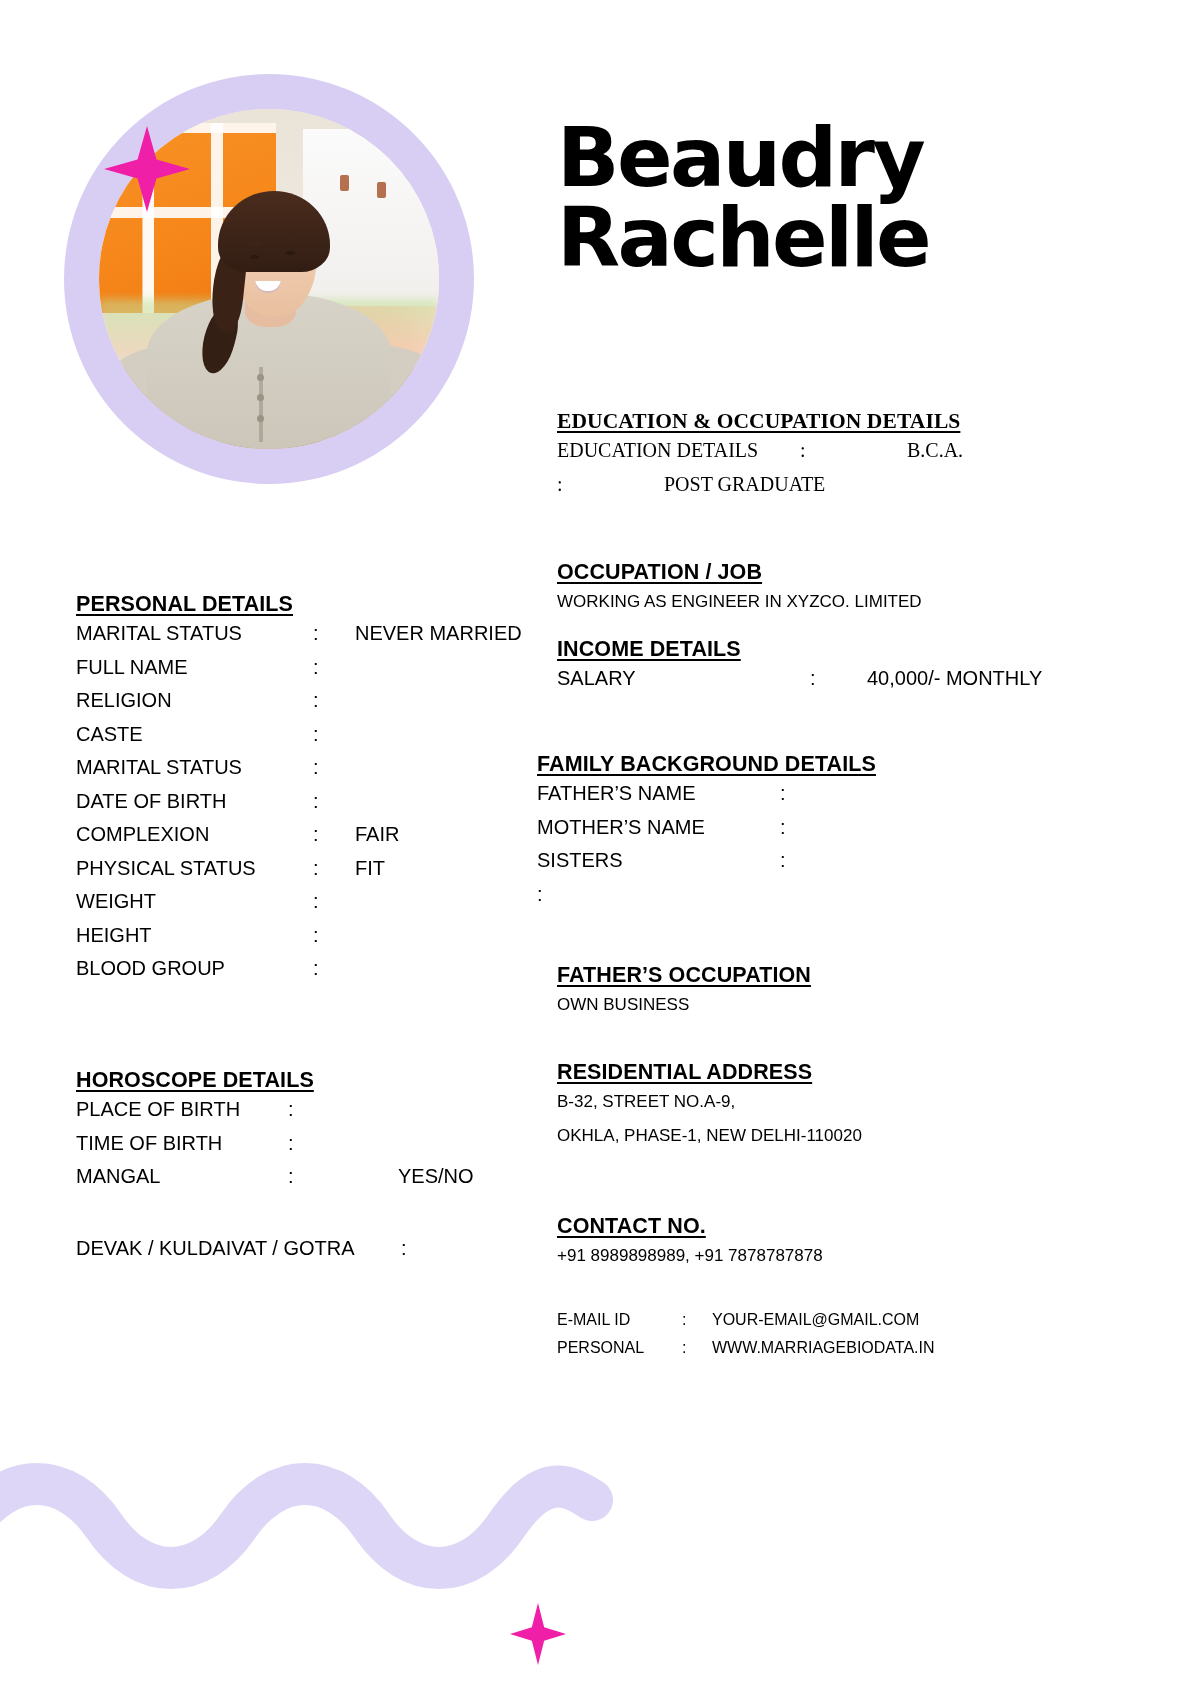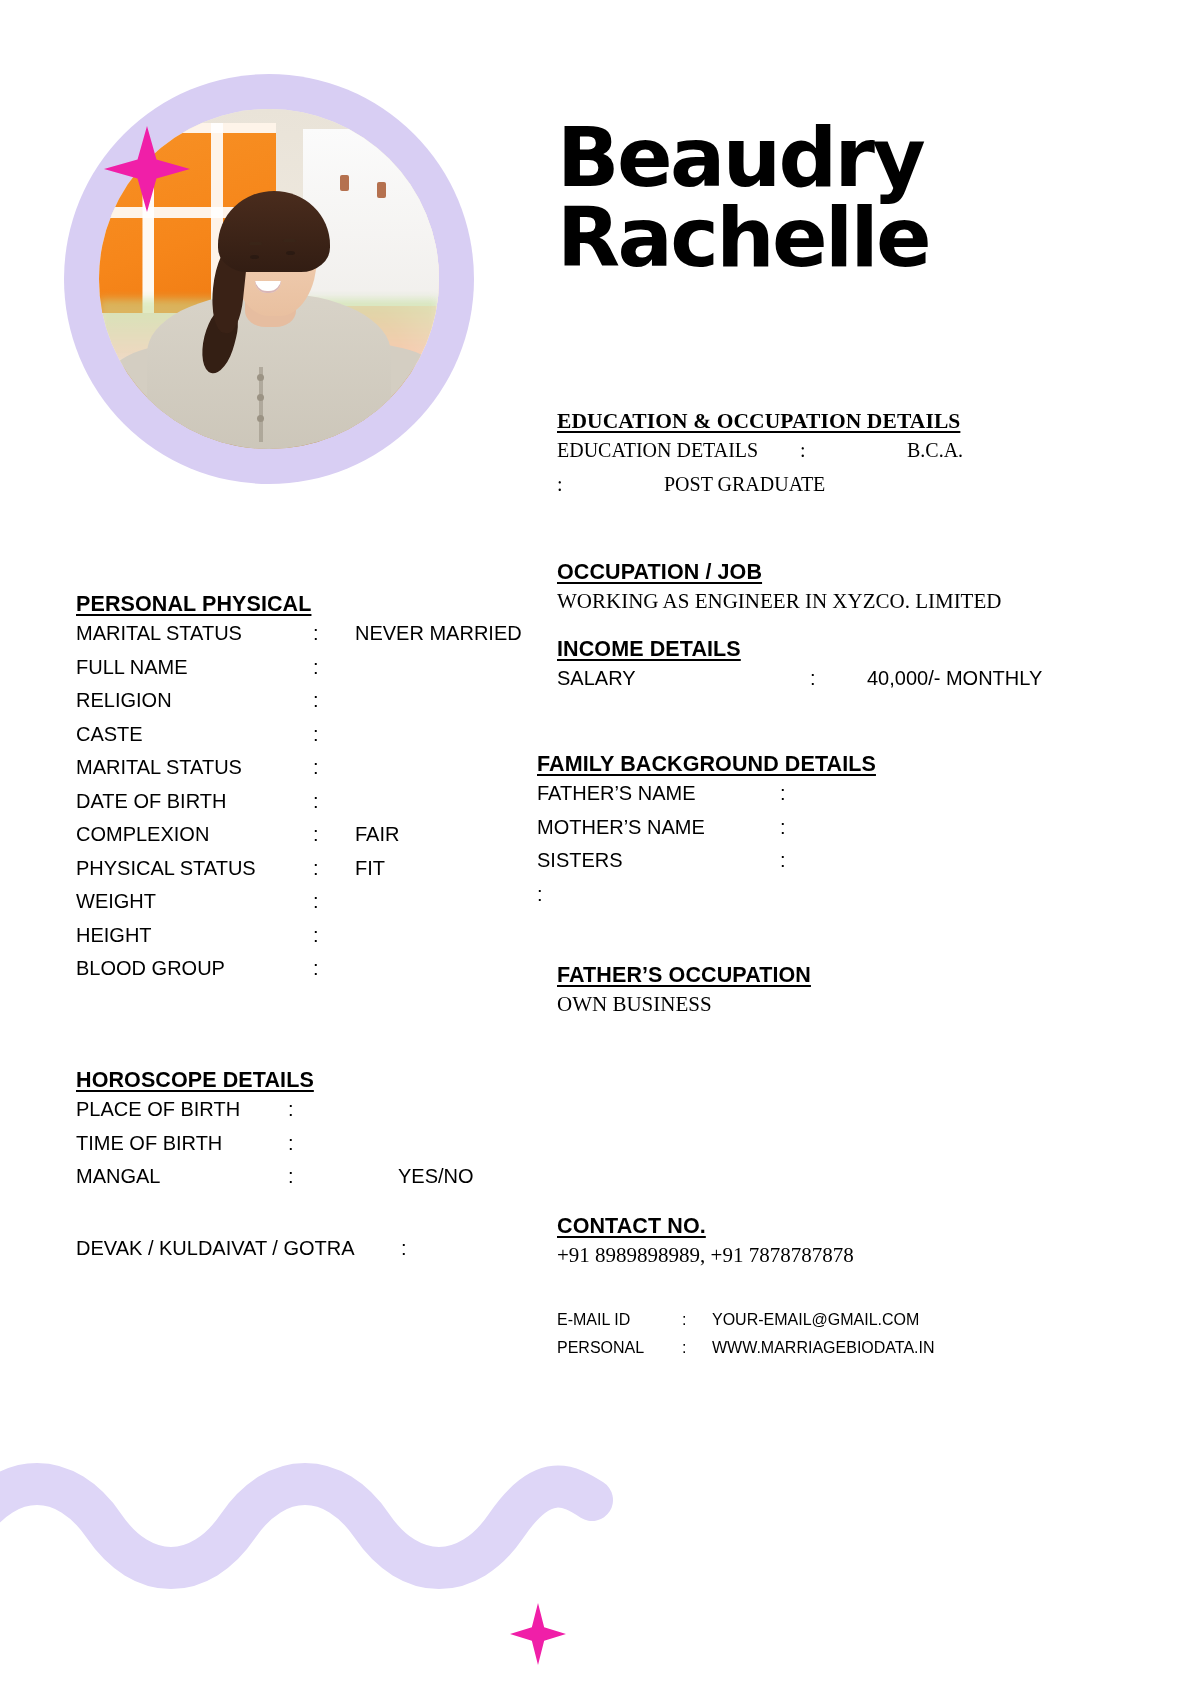--- a/index.html
+++ b/index.html
@@ -150,24 +150,23 @@
   .row {
     display: flex;
     font-size: 20px;
     line-height: 33.5px;
     white-space: nowrap;
   }
   .row .lbl { display: inline-block; }
   .row .col-sep { display: inline-block; text-align: left; }
   .row .val { display: inline-block; }
   .free {
-    font-size: 21px;
+    font-size: 17px;
     line-height: 33.5px;
     white-space: nowrap;
-    font-family: Liberation Serif, serif;
   }
 
   
   #left-col { left: 76px; top: 592px; width: 470px; }
   #left-col .row .lbl { width: 237px; }
   #left-col .row .col-sep { width: 42px; }
 
   #horo-col { left: 76px; top: 1068px; width: 470px; }
   #horo-col .row .lbl { width: 212px; }
   #horo-col .row .col-sep { width: 110px; }
@@ -289,41 +288,46 @@
       <span class="col-sep">:</span>
       <span class="val"></span>
     </div>
   </div>
 
   <div class="col" id="fatherocc-col">
     <div class="sec-head">FATHER’S OCCUPATION</div>
     <div class="free">OWN BUSINESS</div>
   </div>
 
+  <div class="col" id="addr-col">
+    <div class="sec-head">RESIDENTIAL ADDRESS</div>
+    <div class="free">B-32, STREET NO.A-9,</div>
+    <div class="free">OKHLA, PHASE-1, NEW DELHI-110020</div>
+  </div>
 
   <div class="col" id="contact-col">
     <div class="sec-head">CONTACT NO.</div>
     <div class="free">+91 8989898989, +91 7878787878</div>
   </div>
 
   <div class="col" id="small-col">
     <div class="row">
       <span class="lbl">E-MAIL ID</span>
       <span class="col-sep">:</span>
       <span class="val">YOUR-EMAIL@GMAIL.COM</span>
     </div>
     <div class="row">
       <span class="lbl">PERSONAL</span>
       <span class="col-sep">:</span>
       <span class="val">WWW.MARRIAGEBIODATA.IN</span>
     </div>
   </div>
 
   <div class="col" id="left-col">
-    <div class="sec-head">PERSONAL PHYSICAL</div>
+    <div class="sec-head">PERSONAL DETAILS</div>
     <div class="row">
       <span class="lbl">MARITAL STATUS</span>
       <span class="col-sep">:</span>
       <span class="val">NEVER MARRIED</span>
     </div>
     <div class="row">
       <span class="lbl">FULL NAME</span>
       <span class="col-sep">:</span>
       <span class="val"></span>
     </div>

